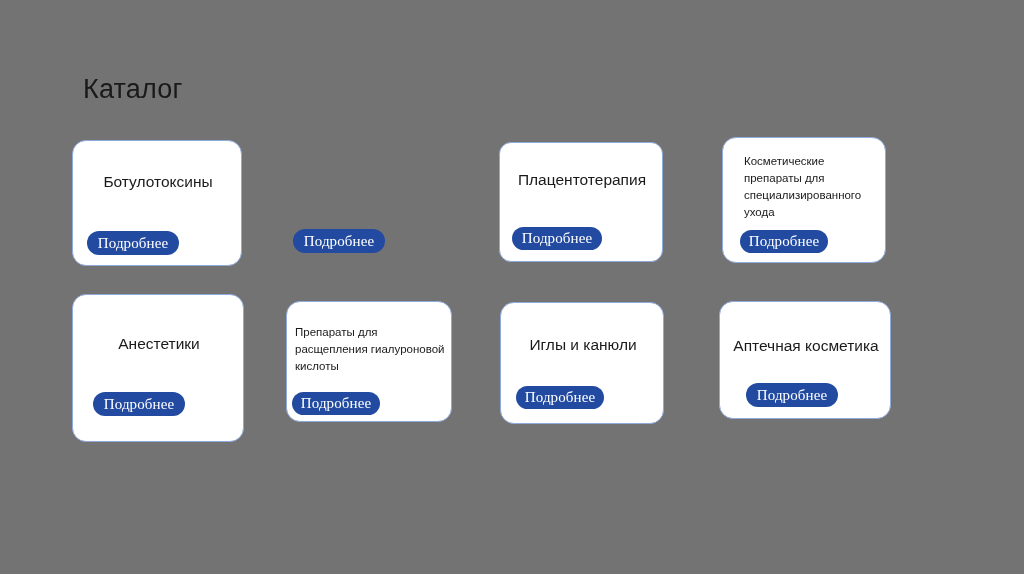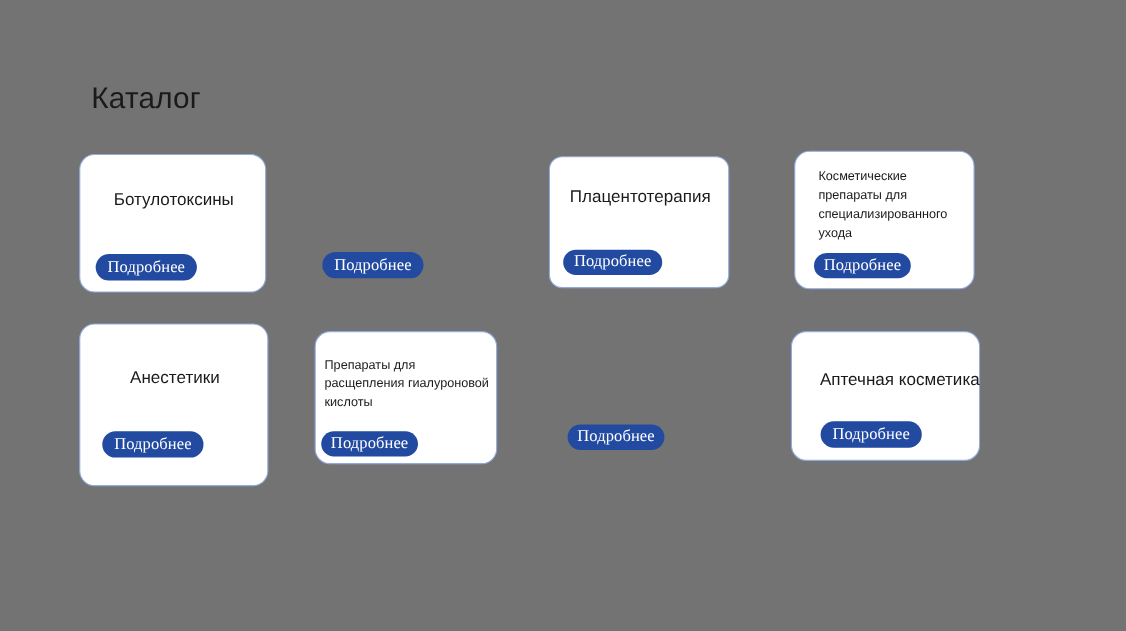--- a/index.html
+++ b/index.html
@@ -103,20 +103,23 @@
   <div class="card" style="left:72px; top:294px; width:172px; height:148px;">
     <div class="card-title big" style="left:10px; top:38px; width:152px;">Анестетики</div>
   </div>
   <button class="details-button" style="left:93px; top:392px; width:92px; height:24px;">Подробнее</button>
 
   <div class="card" style="left:286px; top:301px; width:166px; height:121px;">
     <div class="card-title small" style="left:8px; top:22px; width:150px;">Препараты для расщепления гиалуроновой кислоты</div>
   </div>
   <button class="details-button" style="left:292px; top:392px; width:88px; height:23px;">Подробнее</button>
 
+  <div class="card" style="left:500px; top:302px; width:164px; height:122px;">
+    <div class="card-title big" style="left:8px; top:31px; width:148px;">Иглы и канюли</div>
+  </div>
   <button class="details-button" style="left:516px; top:386px; width:88px; height:23px;">Подробнее</button>
 
   <div class="card" style="left:719px; top:301px; width:172px; height:118px;">
-    <div class="card-title big" style="left:8px; top:33px; width:156px;margin-left:12px;">Аптечная косметика</div>
+    <div class="card-title big" style="left:8px; top:33px; width:156px;">Аптечная косметика</div>
   </div>
   <button class="details-button" style="left:746px; top:383px; width:92px; height:24px;">Подробнее</button>
 
 </div>
 
 </body></html>

